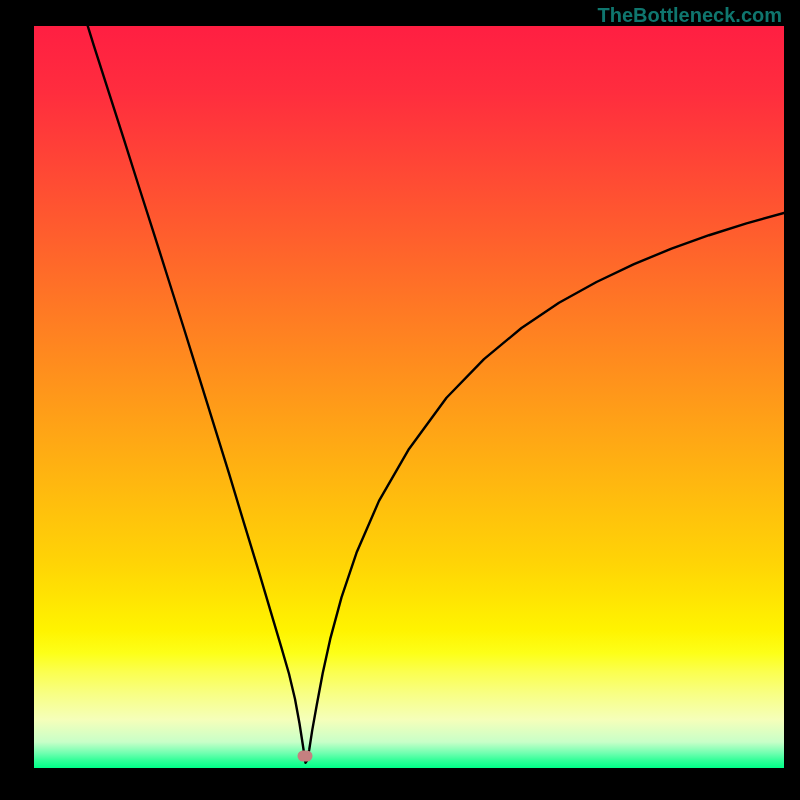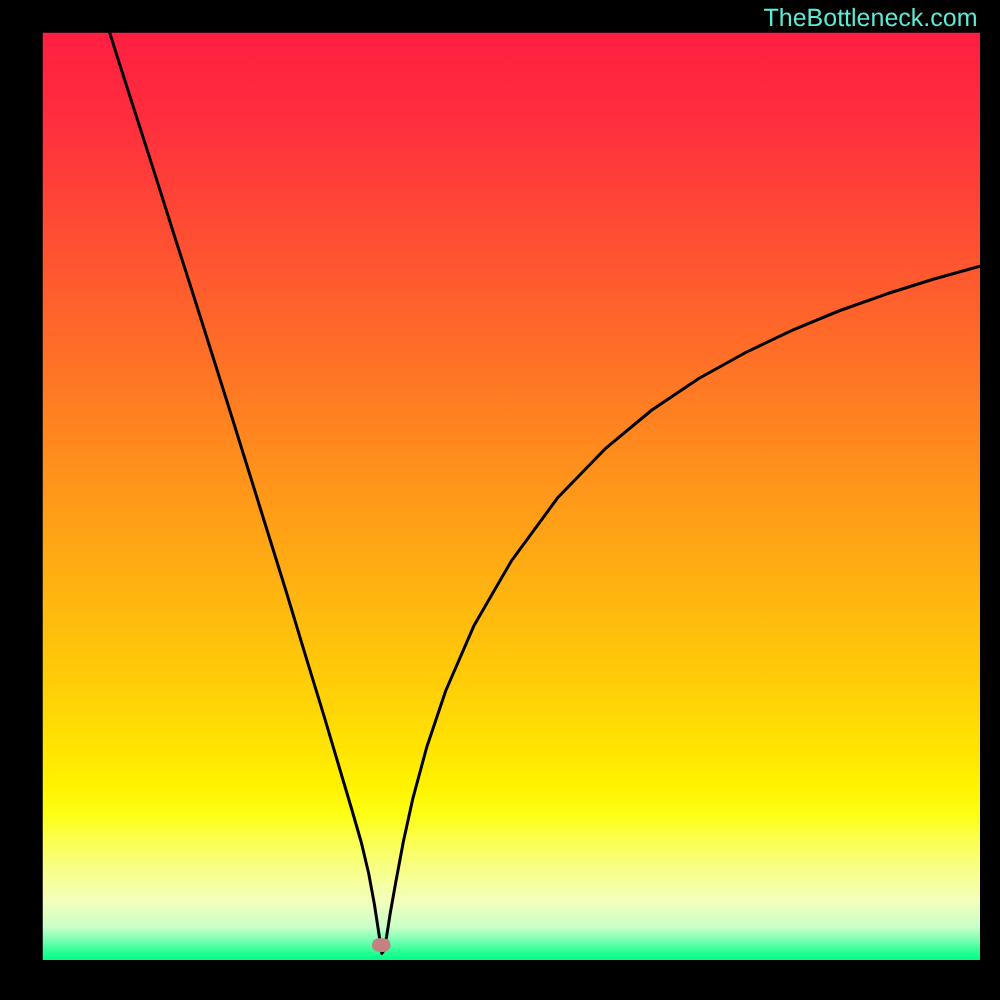--- a/index.html
+++ b/index.html
@@ -12,23 +12,23 @@
     height: 800px;
     background: #000;
     position: relative;
     font-family: Arial, sans-serif;
     overflow: hidden;
   }
   .watermark {
     position: absolute;
     top: 4px;
     right: 18px;
-    color: #5eead4;
+    color: #0f766e;
     font-size: 20px;
-    font-weight: 400;
+    font-weight: 700;
     z-index: 10;
   }
   .plot-frame {
     position: absolute;
     left: 34px;
     top: 26px;
     width: 750px;
     height: 742px;
     background: #000;
   }

